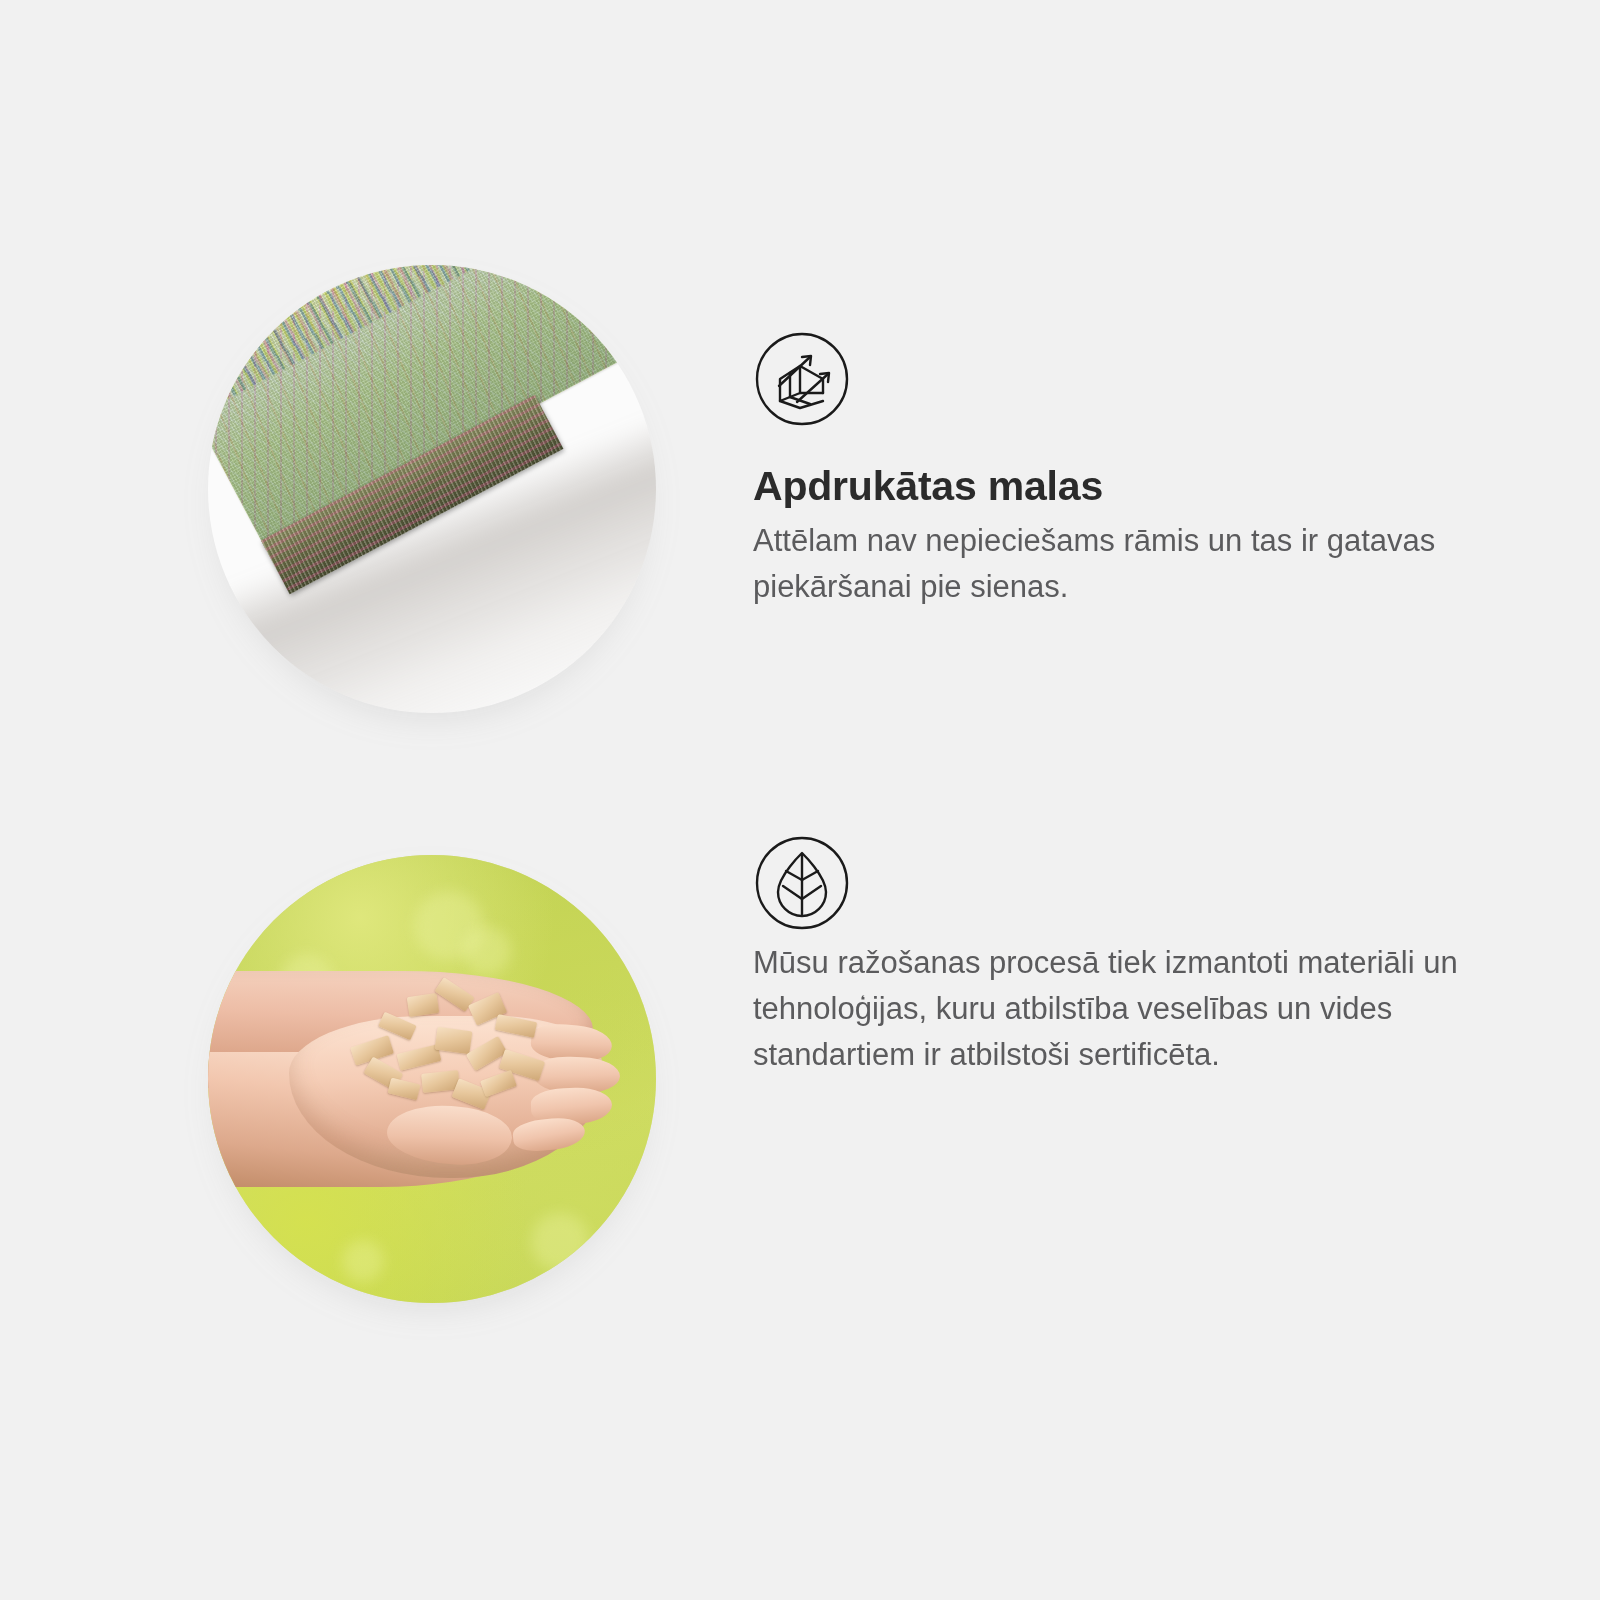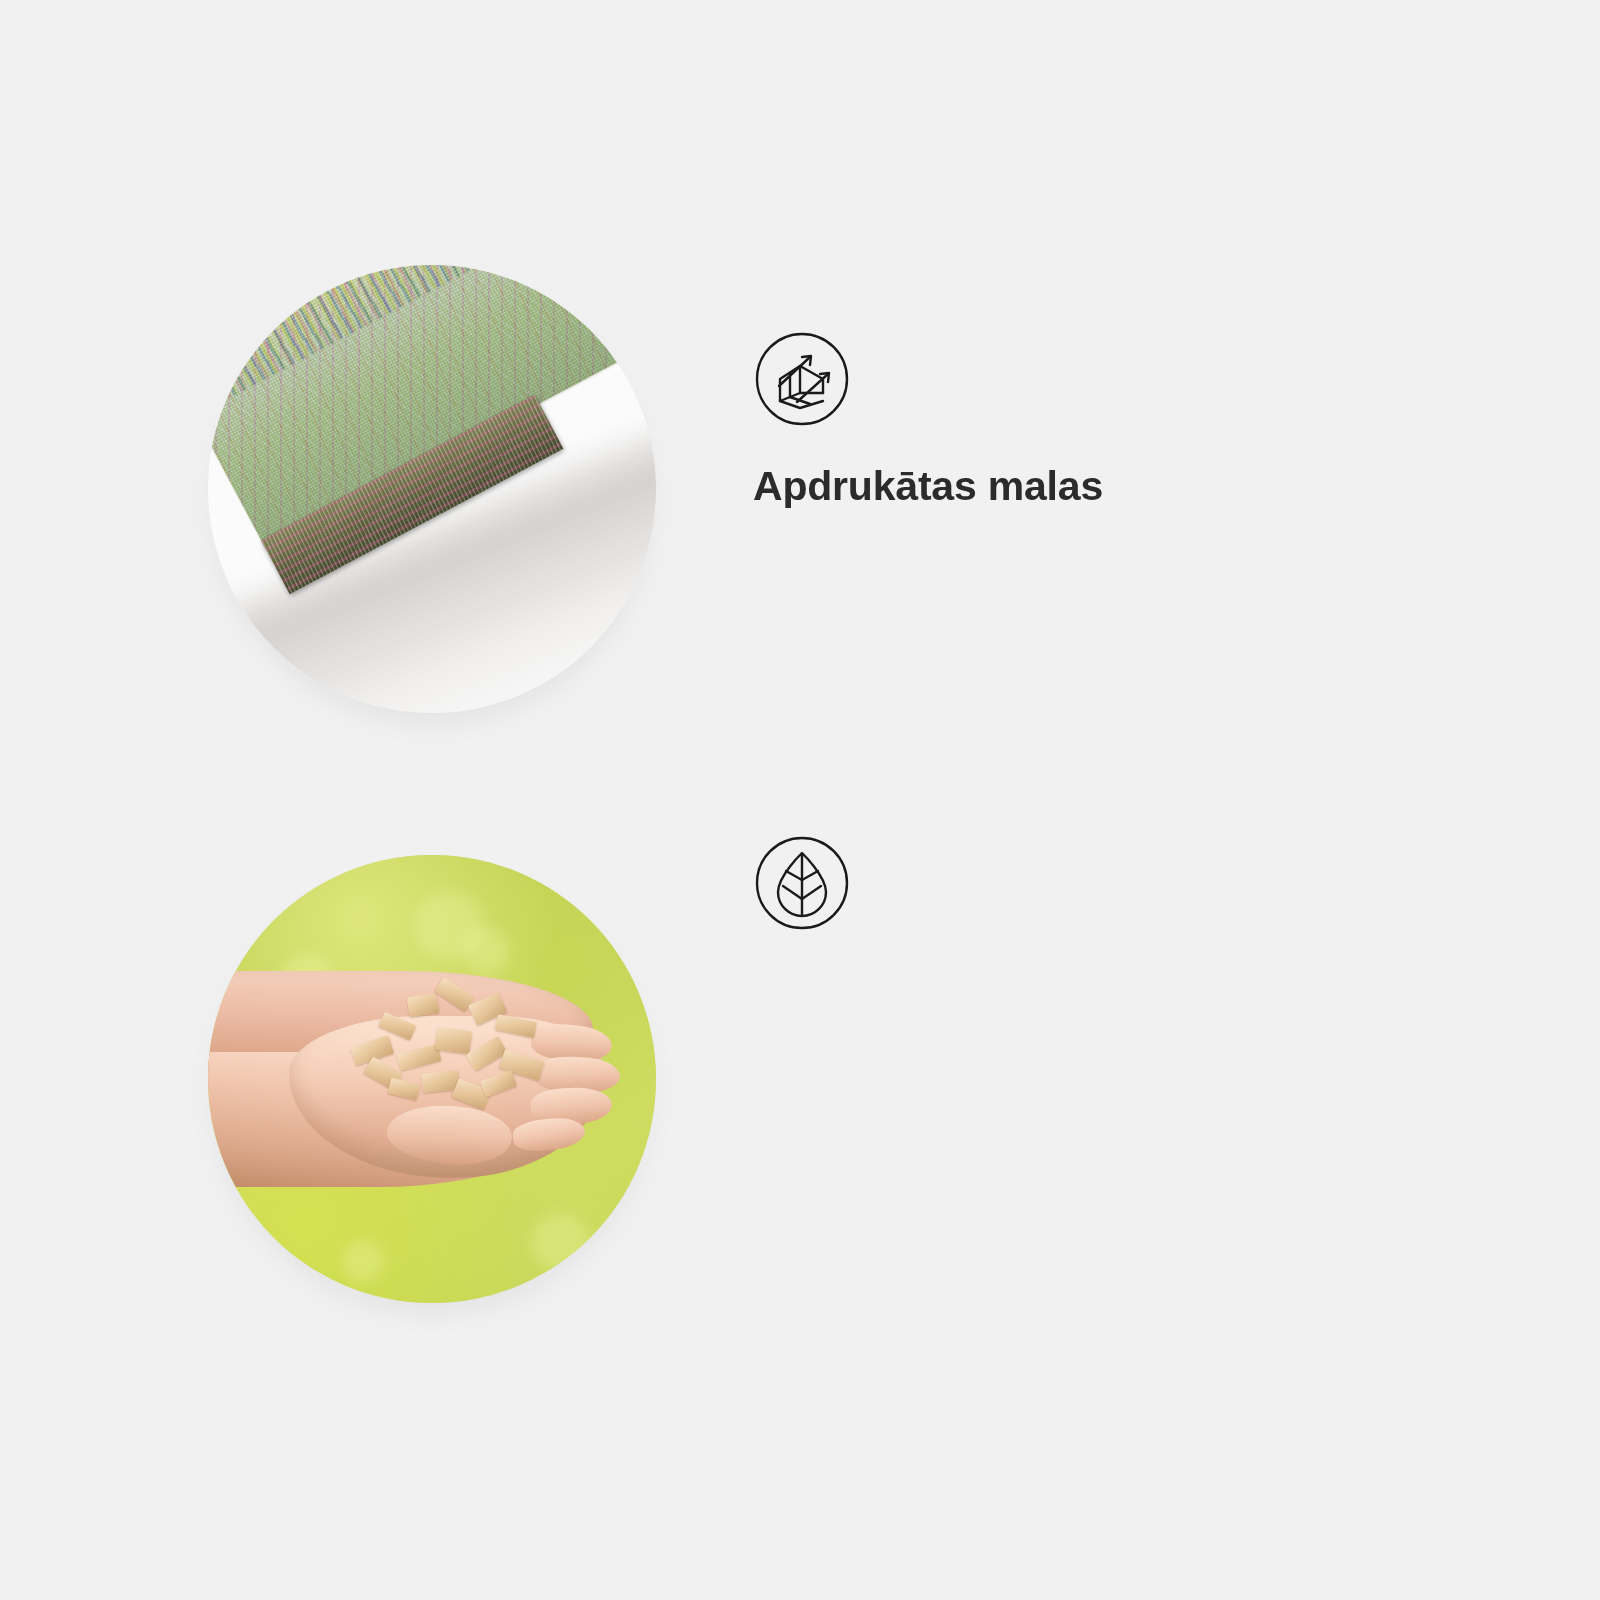--- a/index.html
+++ b/index.html
@@ -338,20 +338,21 @@
           <path d="M37 43 L37 67"></path>
           <path d="M37 67 L57 74"></path>
 
           <path d="M26 56 L57 27"></path>
           <path d="M49 27 L58 26 L57 35"></path>
           <path d="M44 72 L75 44"></path>
           <path d="M67 44 L76 43 L75 52"></path>
         </svg>
       </span>
       <h2 class="feature-title">Apdrukātas malas</h2>
+      <p class="feature-desc">Attēlam nav nepieciešams rāmis un tas ir gatavas piekāršanai pie sienas.</p>
     </div>
   </section>
 
   <section class="feature" id="feature-1">
 
     <div class="media-wrap">
       <div class="media-shadow"></div>
       <div class="media-circle">
         <div class="eco-scene">
           <div class="bokeh b1"></div>
@@ -395,16 +396,17 @@
         <svg viewBox="0 0 98 98" xmlns="http://www.w3.org/2000/svg" fill="none" stroke="#1a1a1a" stroke-width="2.4" stroke-linecap="round" stroke-linejoin="round">
           <circle cx="49" cy="49" r="45"></circle>
           <path d="M49 19 C49 19 73 42 73 58 A24 24 0 0 1 25 58 C25 42 49 19 49 19 Z"></path>
           <path d="M49 21 L49 80"></path>
           <path d="M49 46 L33 37"></path>
           <path d="M49 46 L65 37"></path>
           <path d="M49 65 L30 52"></path>
           <path d="M49 65 L68 52"></path>
         </svg>
       </span>
+      <p class="feature-desc">Mūsu ražošanas procesā tiek izmantoti materiāli un tehnoloģijas, kuru atbilstība veselības un vides standartiem ir atbilstoši sertificēta.</p>
     </div>
   </section>
 
 </div>
 
 </body></html>

